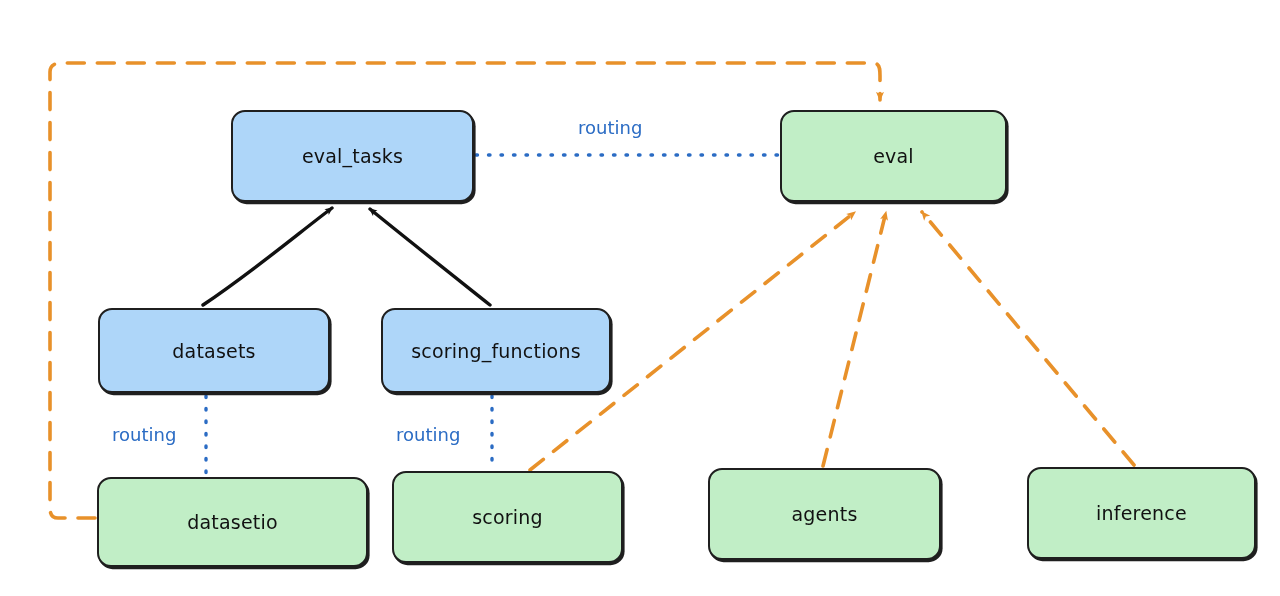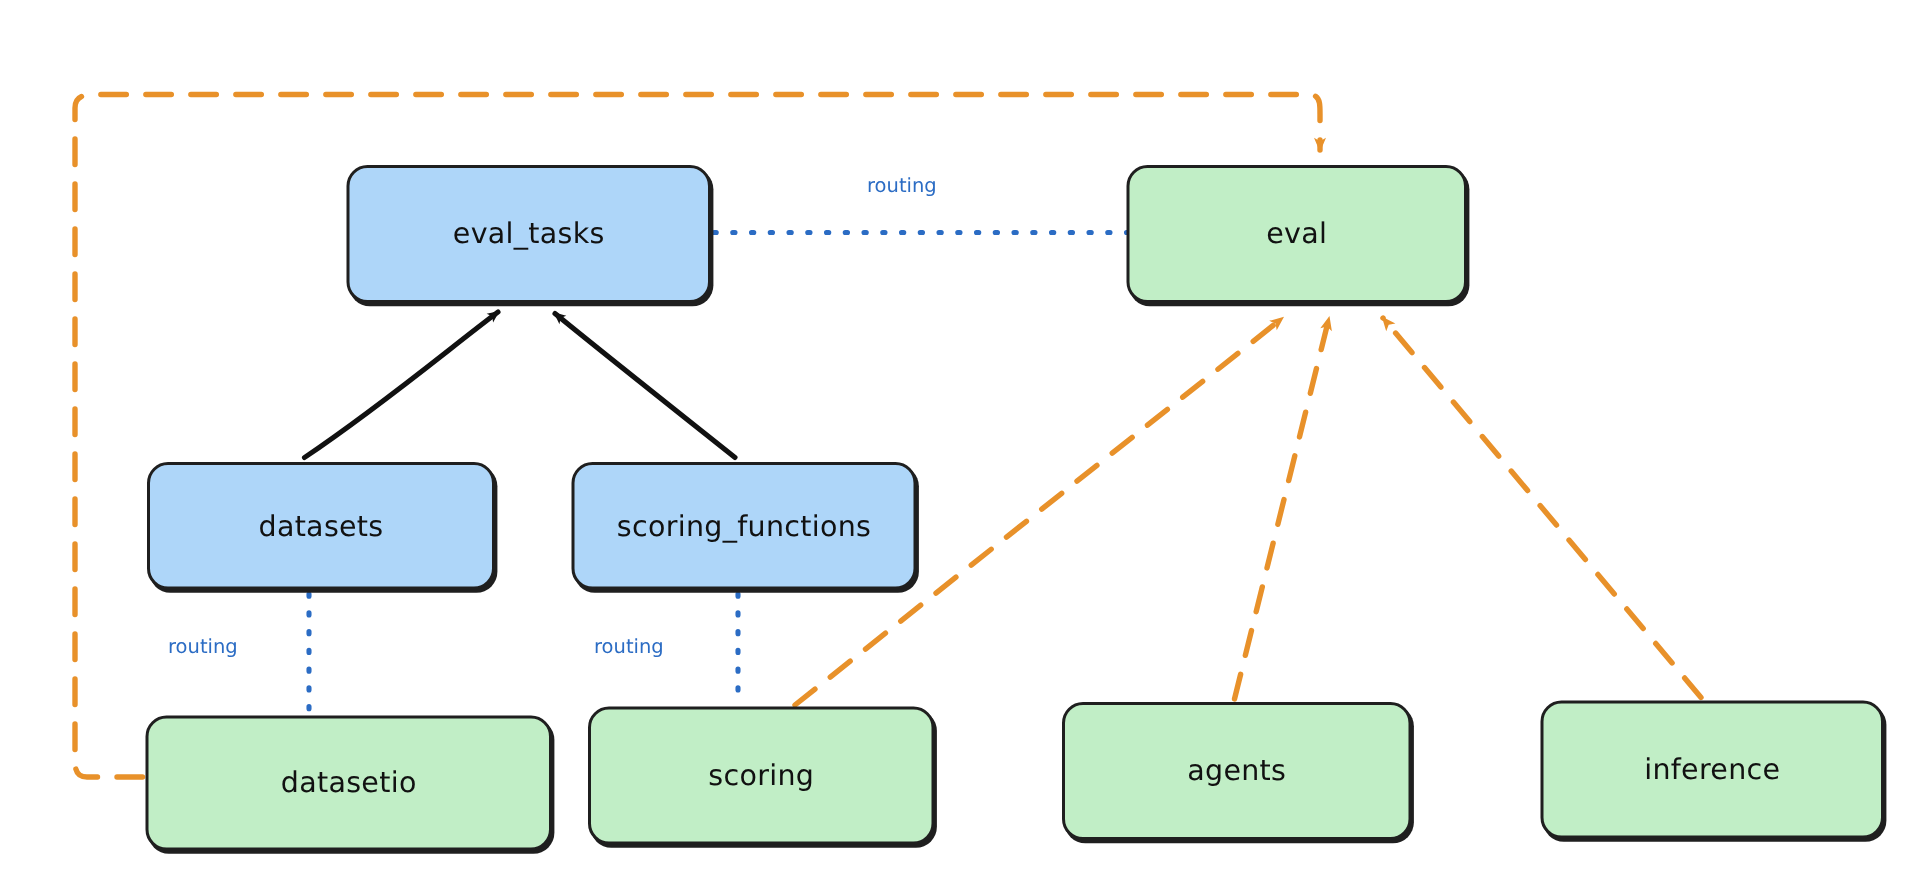--- a/index.html
+++ b/index.html
@@ -41,21 +41,21 @@
   }
   .node-blue { background: #aed6f9; }
   .node-green { background: #c1eec6; }
   .node-label {
     pointer-events: none;
     white-space: nowrap;
   }
   .edge-label {
     position: absolute;
     font-family: "DejaVu Sans", sans-serif;
-    font-size: 13px;
+    font-size: 18px;
     color: #2b6cc4;
     white-space: nowrap;
     z-index: 6;
   }
 </style>
 </head>
 <body>
 
 <div id="diagram-root">
 
@@ -86,21 +86,21 @@
 
     <path d="M 823,466 L 886,212" fill="none" stroke="#e8912a" stroke-width="3.6" stroke-linecap="round" stroke-dasharray="17 13" marker-end="url(#arrow-orange)"></path>
 
     <path d="M 1134,465 L 922,212" fill="none" stroke="#e8912a" stroke-width="3.6" stroke-linecap="round" stroke-dasharray="17 13" marker-end="url(#arrow-orange)"></path>
   </svg>
 
   <div class="node node-blue" style="left:231px; top:110px; width:243px; height:92px;">
     <span class="node-label">eval_tasks</span>
   </div>
 
-  <div class="node node-green" style="left:751px; top:110px; width:227px; height:92px;">
+  <div class="node node-green" style="left:780px; top:110px; width:227px; height:92px;">
     <span class="node-label">eval</span>
   </div>
 
   <div class="node node-blue" style="left:98px; top:308px; width:232px; height:85px;">
     <span class="node-label">datasets</span>
   </div>
 
   <div class="node node-blue" style="left:381px; top:308px; width:230px; height:85px;">
     <span class="node-label">scoring_functions</span>
   </div>

